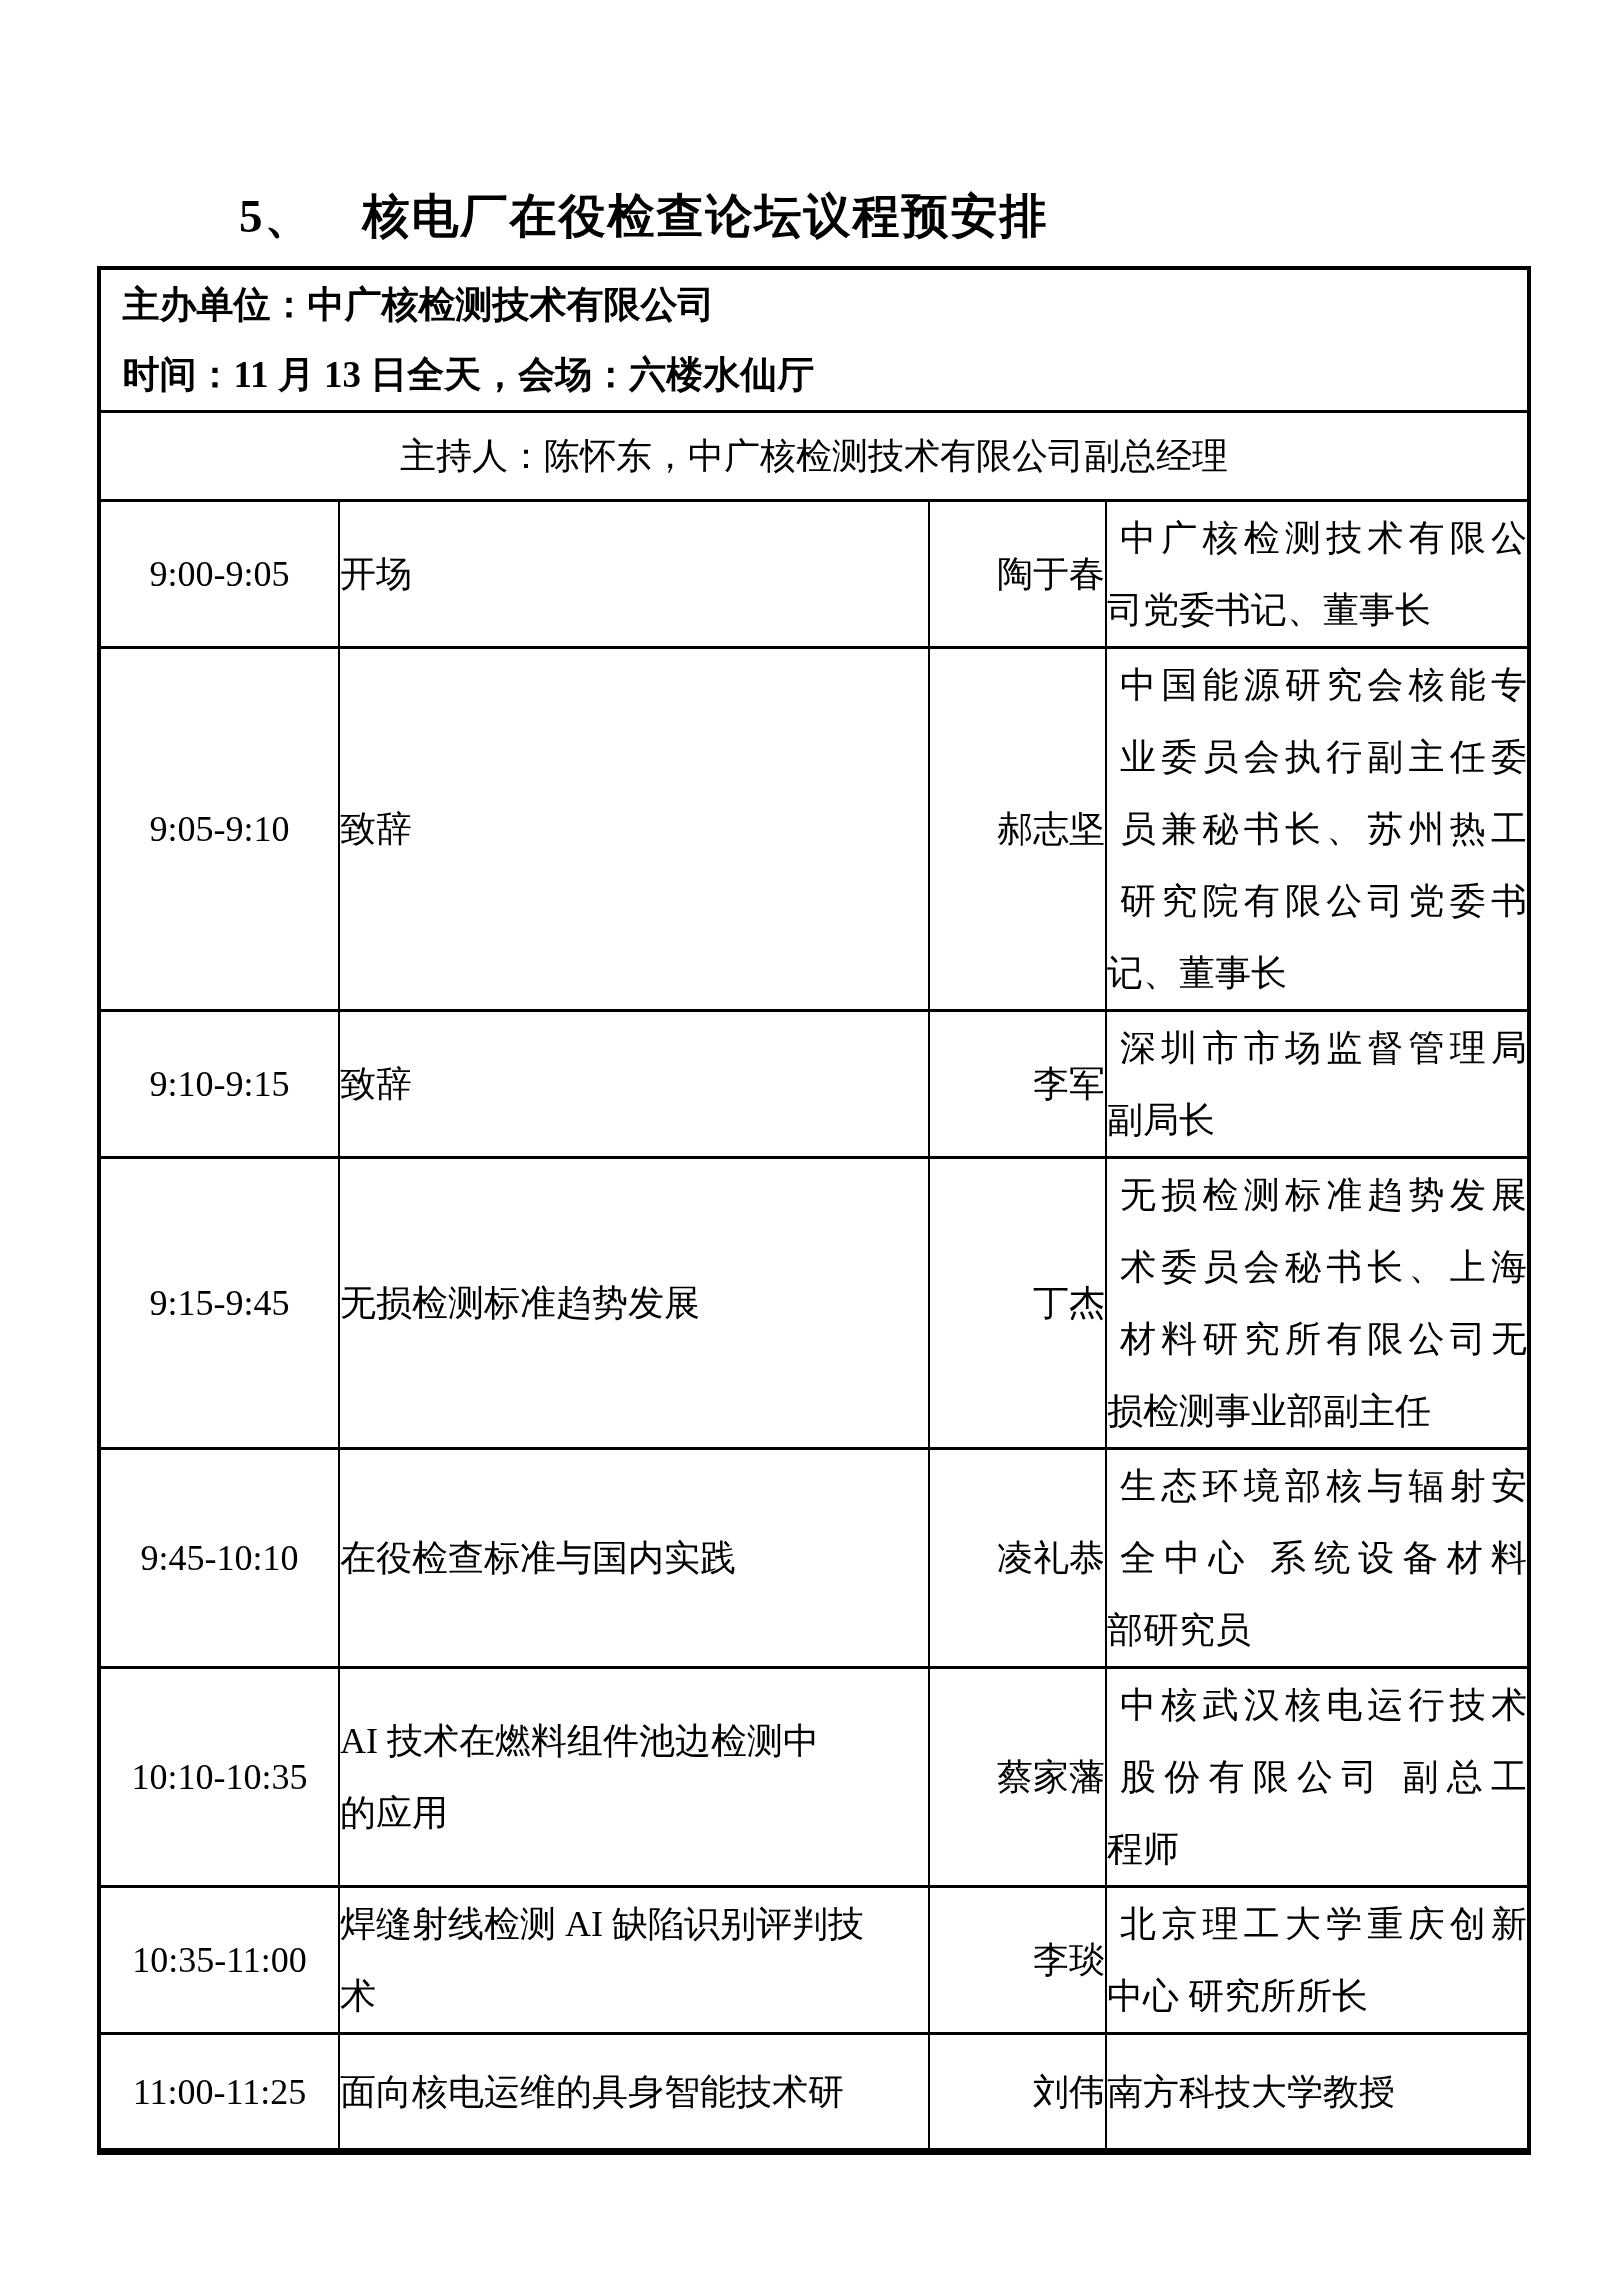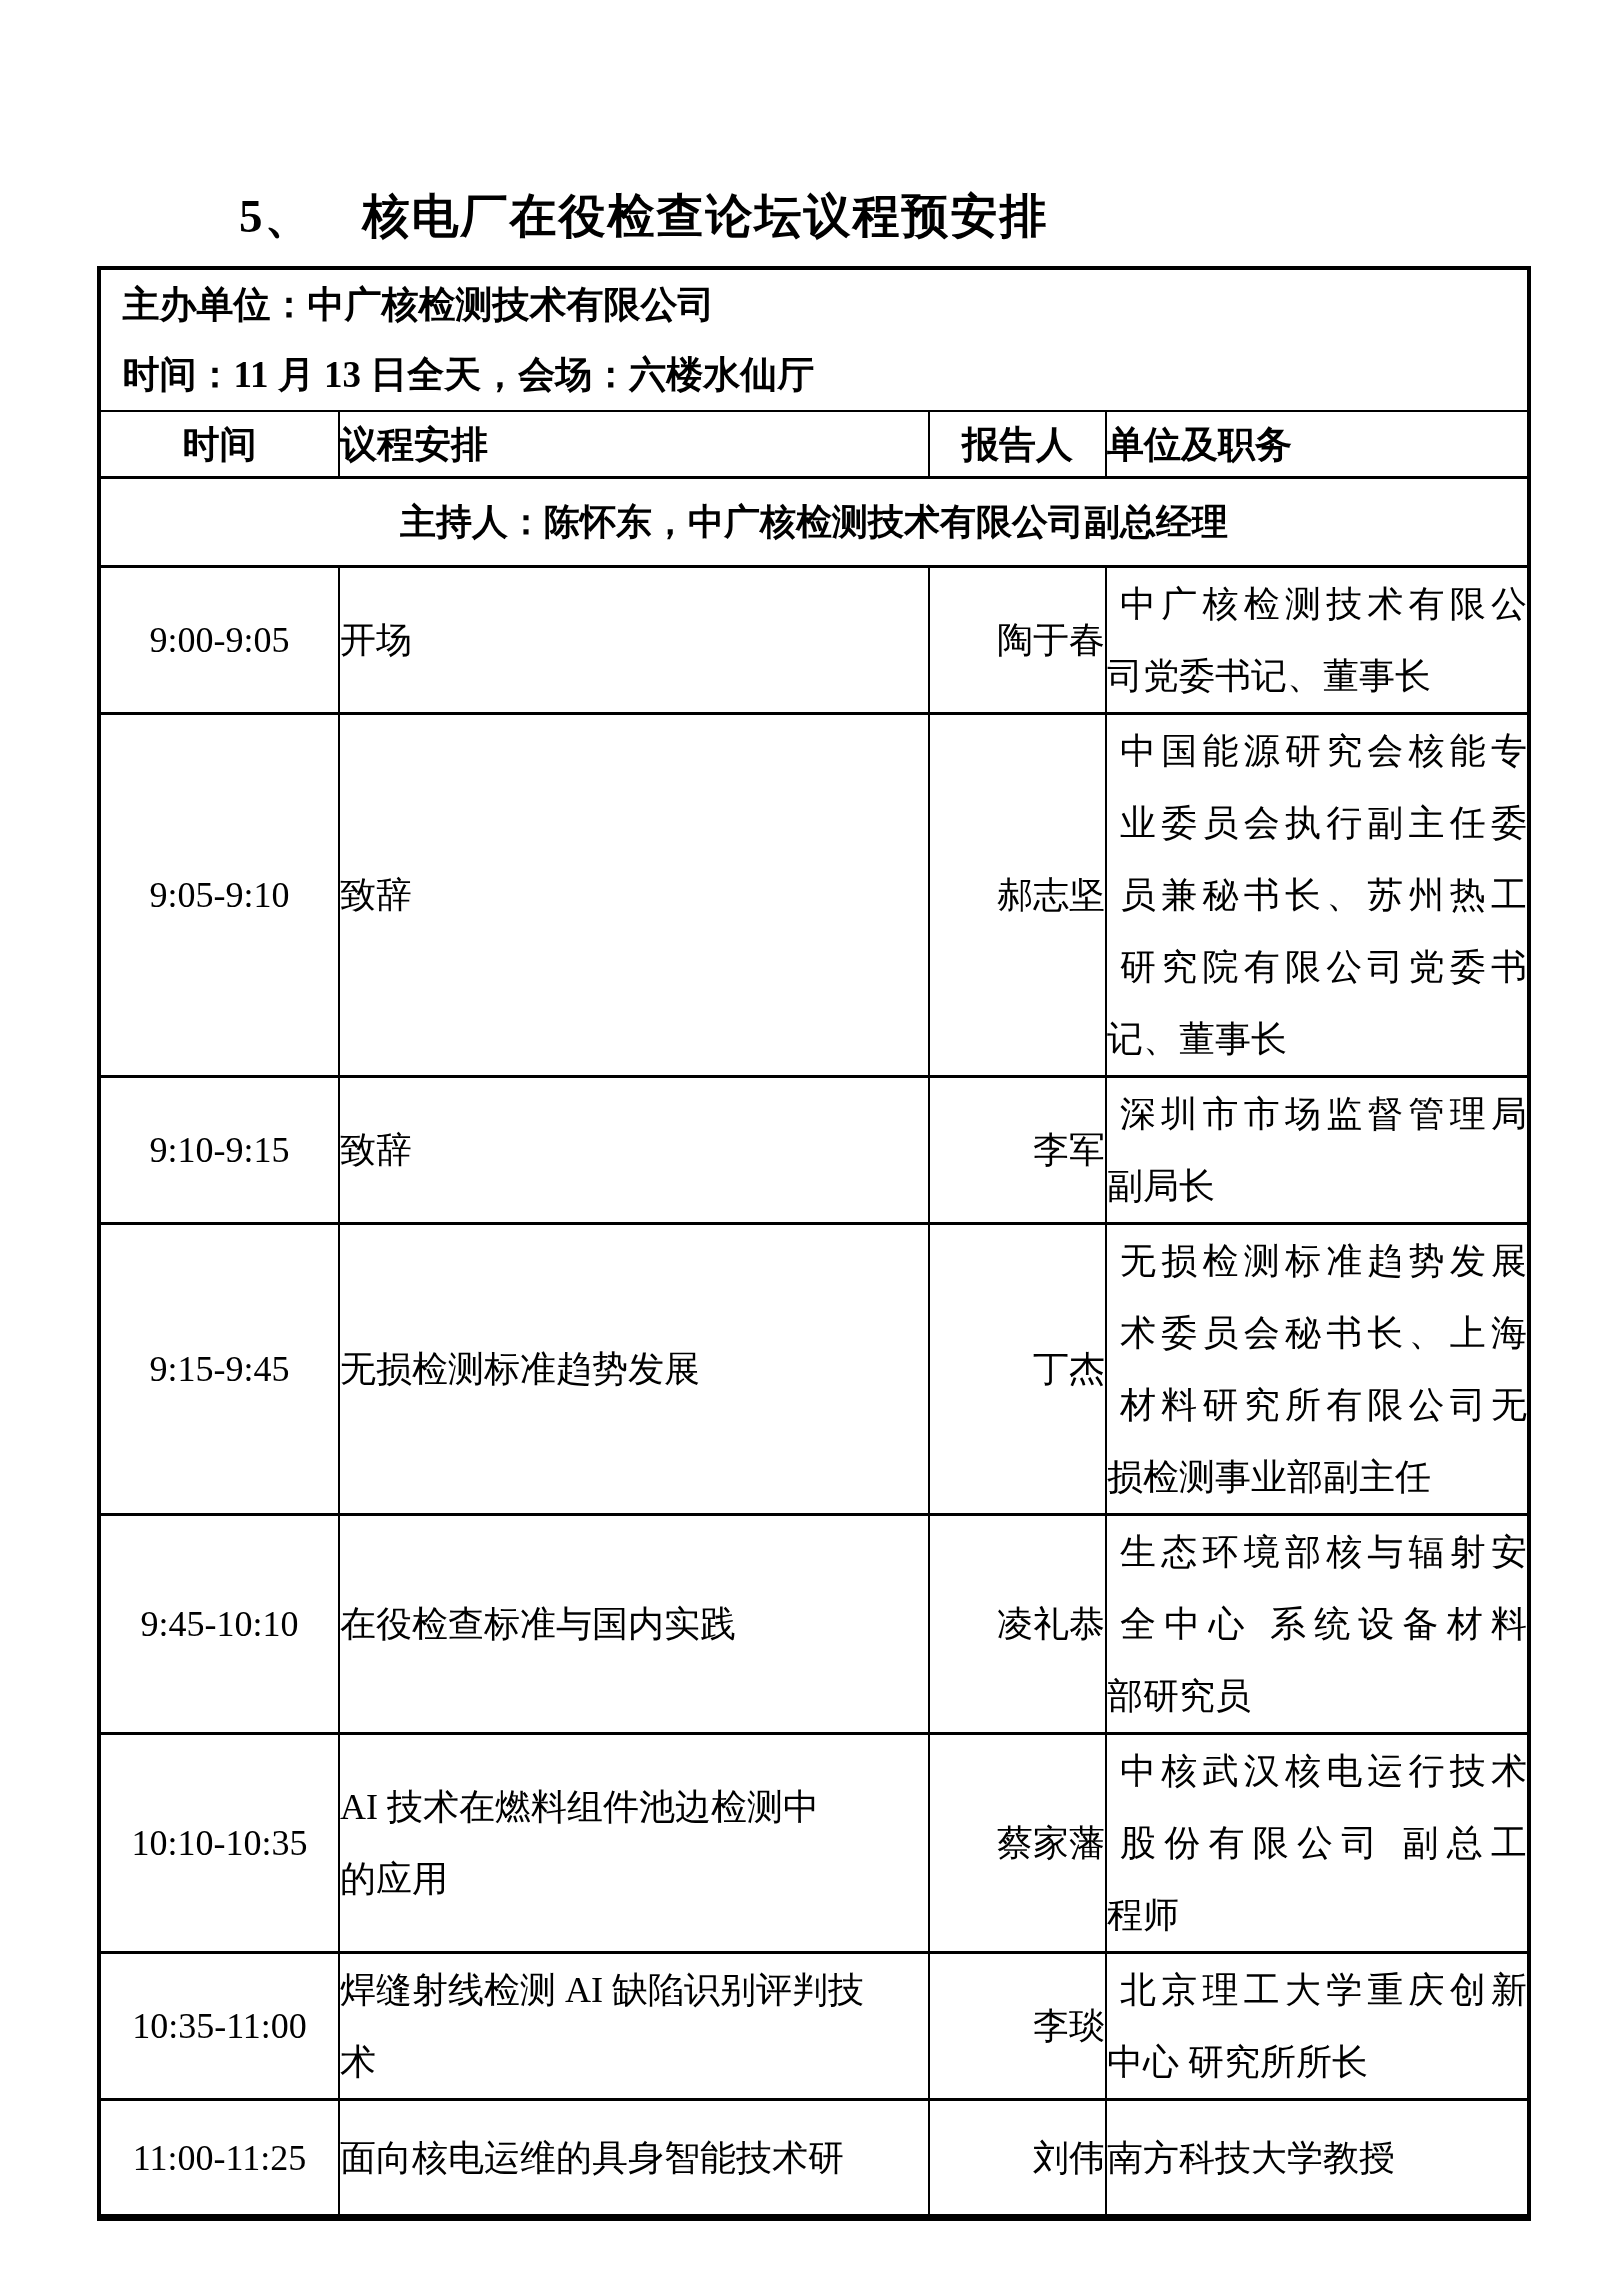--- a/index.html
+++ b/index.html
@@ -44,21 +44,21 @@
     height:135px;
     border-bottom:2px solid #000;
     font-weight:bold;
     font-size:37px;
     line-height:70px;
     padding-left:21.5px;
   }
   
   tr.r-head td{height:64px;border-top:2px solid #000;font-weight:bold;font-size:37px;line-height:61px;}
   
-  tr.r-host td{height:86px;font-weight:bold;font-size:36px;text-align:center;}
+  tr.r-host td{height:86px;font-weight:normal;font-size:36px;text-align:center;}
   
   tr.row-1 td{height:99px;}
   tr.row-2 td{height:348px;}
   tr.row-3 td{height:117px;}
   tr.row-4 td{height:285px;}
   tr.row-5 td{height:201px;}
   tr.row-6 td{height:197px;}
   tr.row-7 td{height:134px;}
   tr.row-8 td{height:113px;}
 
@@ -89,26 +89,20 @@
       <col style="width:177px">
       <col style="width:423px">
     </colgroup>
     <tbody>
       <tr class="r-info">
         <td colspan="4">
           <div class="jline">主办单位：中广核检测技术有限公司</div>
           <div class="jline">时间：11 月 13 日全天，会场：六楼水仙厅</div>
         </td>
       </tr>
-      <tr class="r-head">
-        <td class="h-time">时间</td>
-        <td class="h-agenda">议程安排</td>
-        <td class="h-speaker">报告人</td>
-        <td class="h-org">单位及职务</td>
-      </tr>
       <tr class="r-host">
         <td colspan="4">主持人：陈怀东，中广核检测技术有限公司副总经理</td>
       </tr>
 
       <tr class="t-row row-1">
         <td class="c-time">9:00-9:05</td>
         <td class="c-agenda">
             <div class="jline">开场</div>
           </td>
         <td class="c-speaker">陶于春</td>

